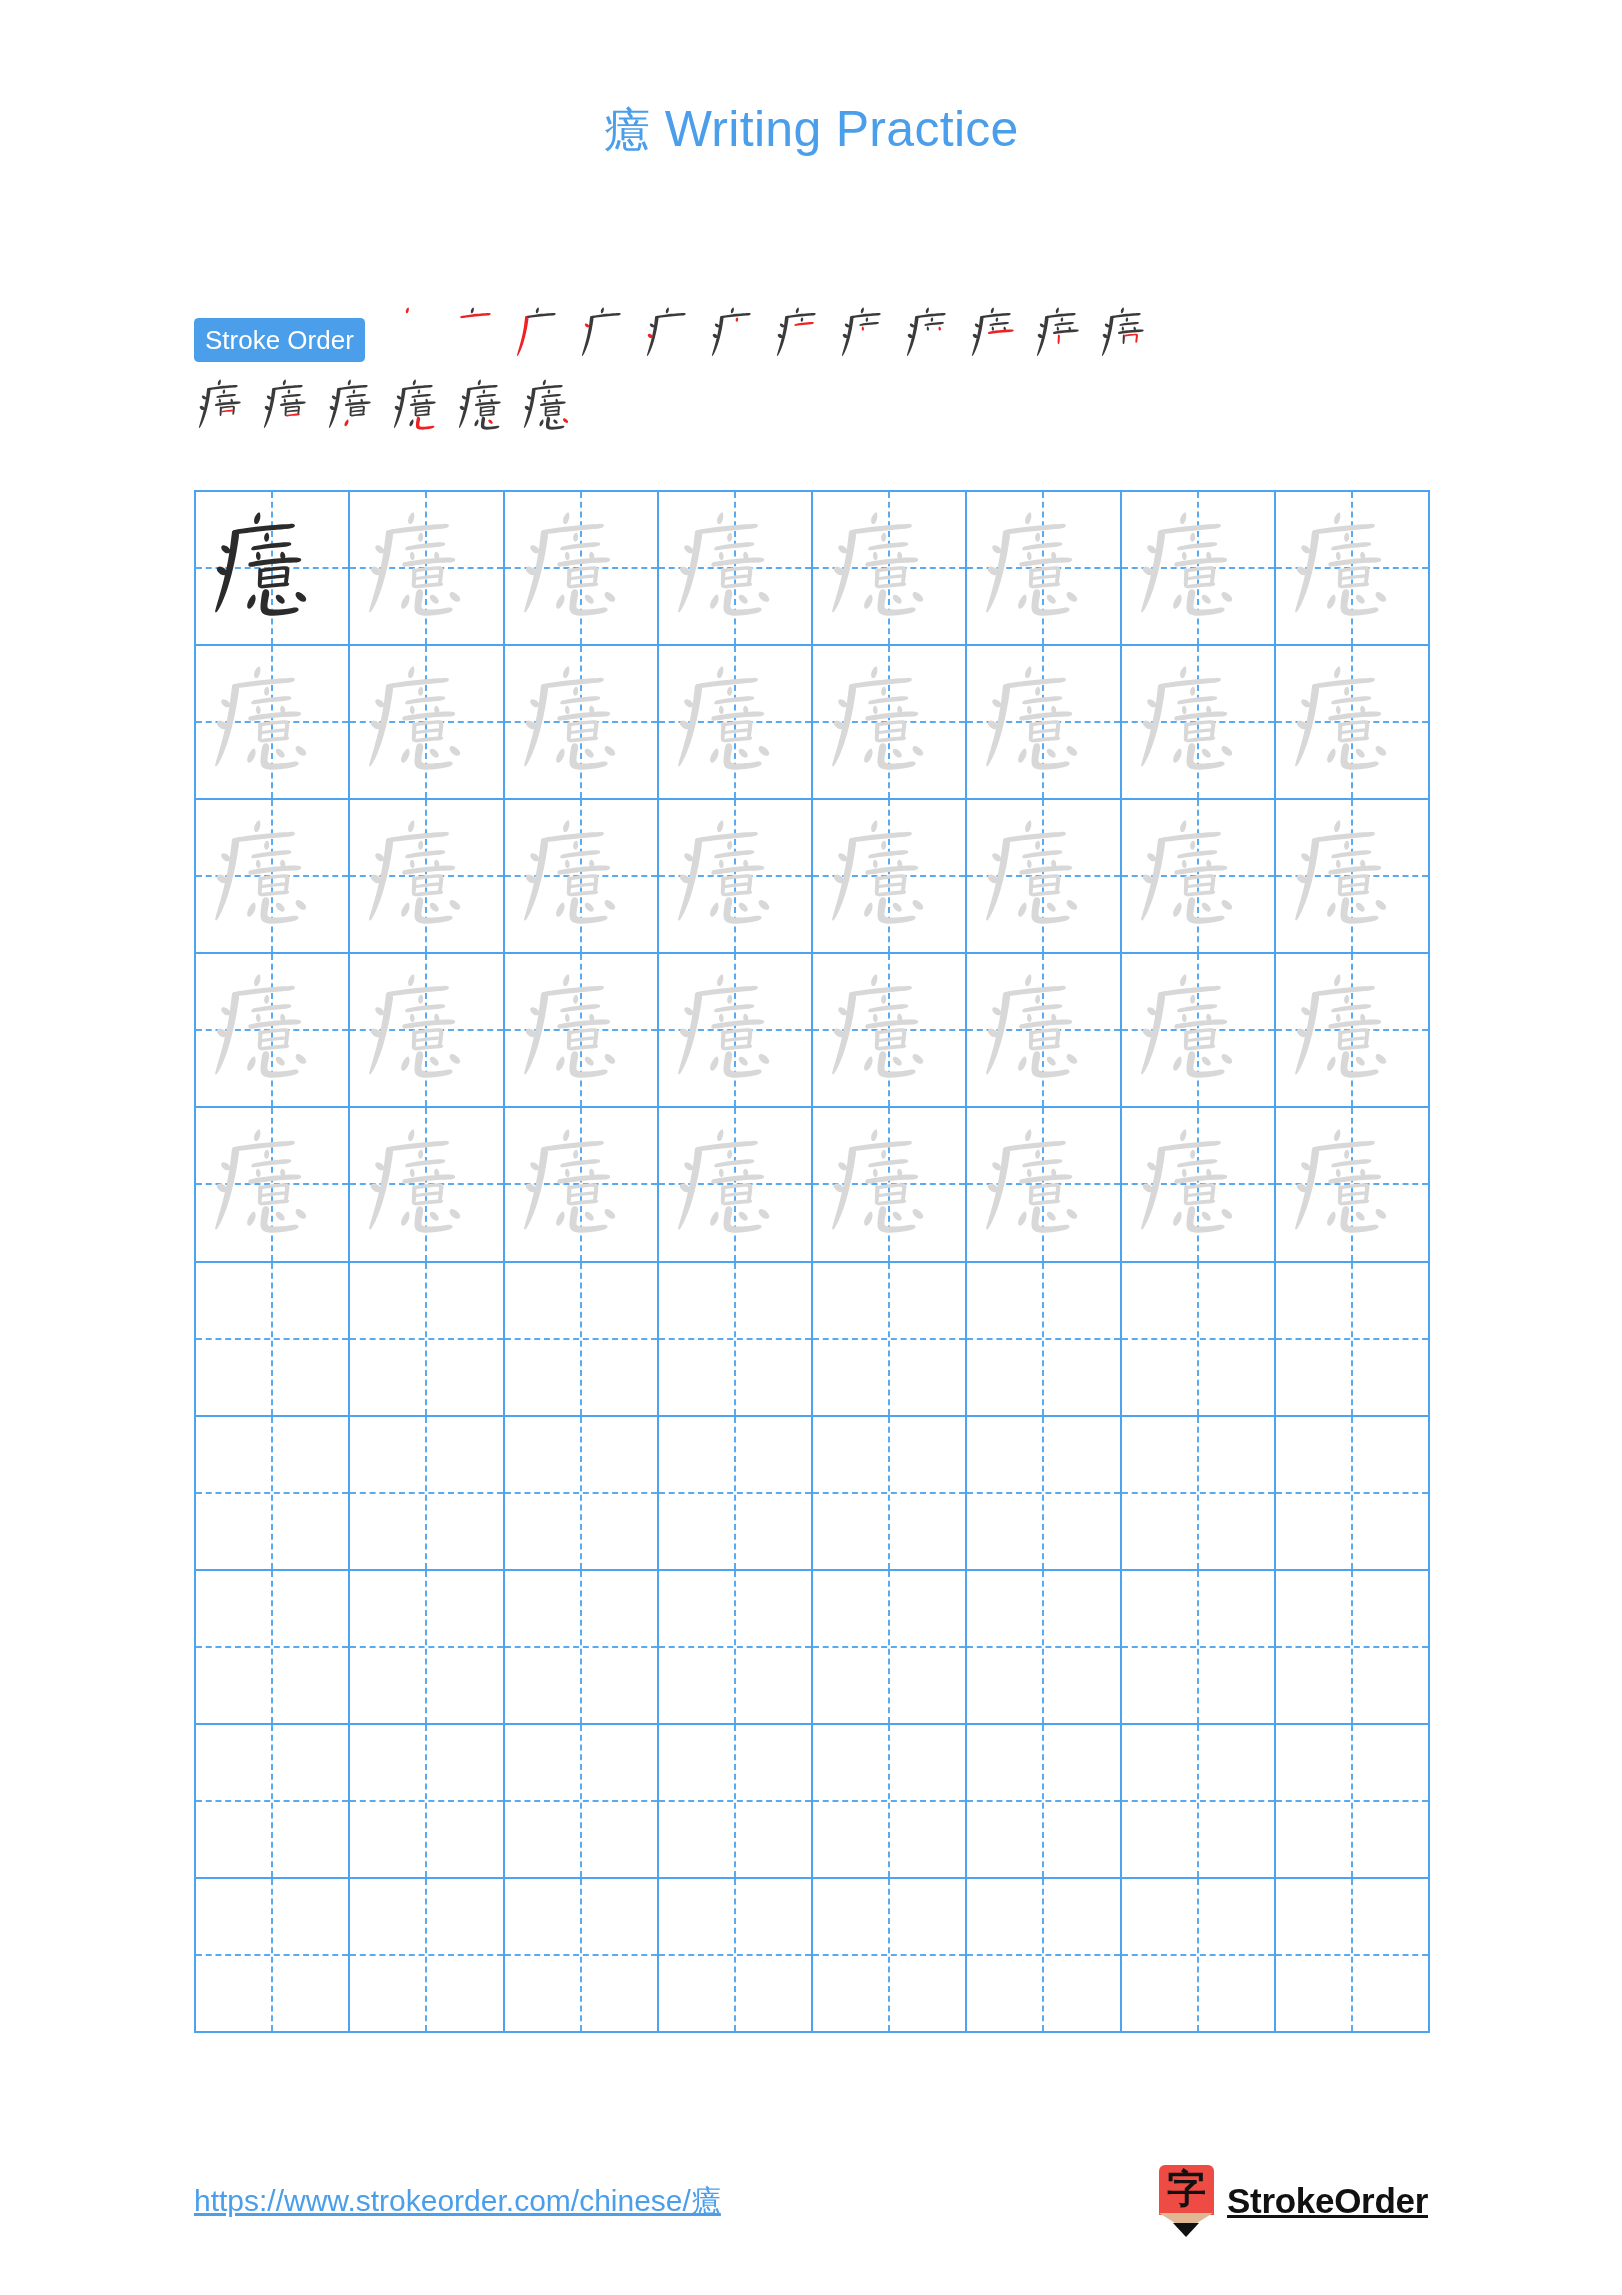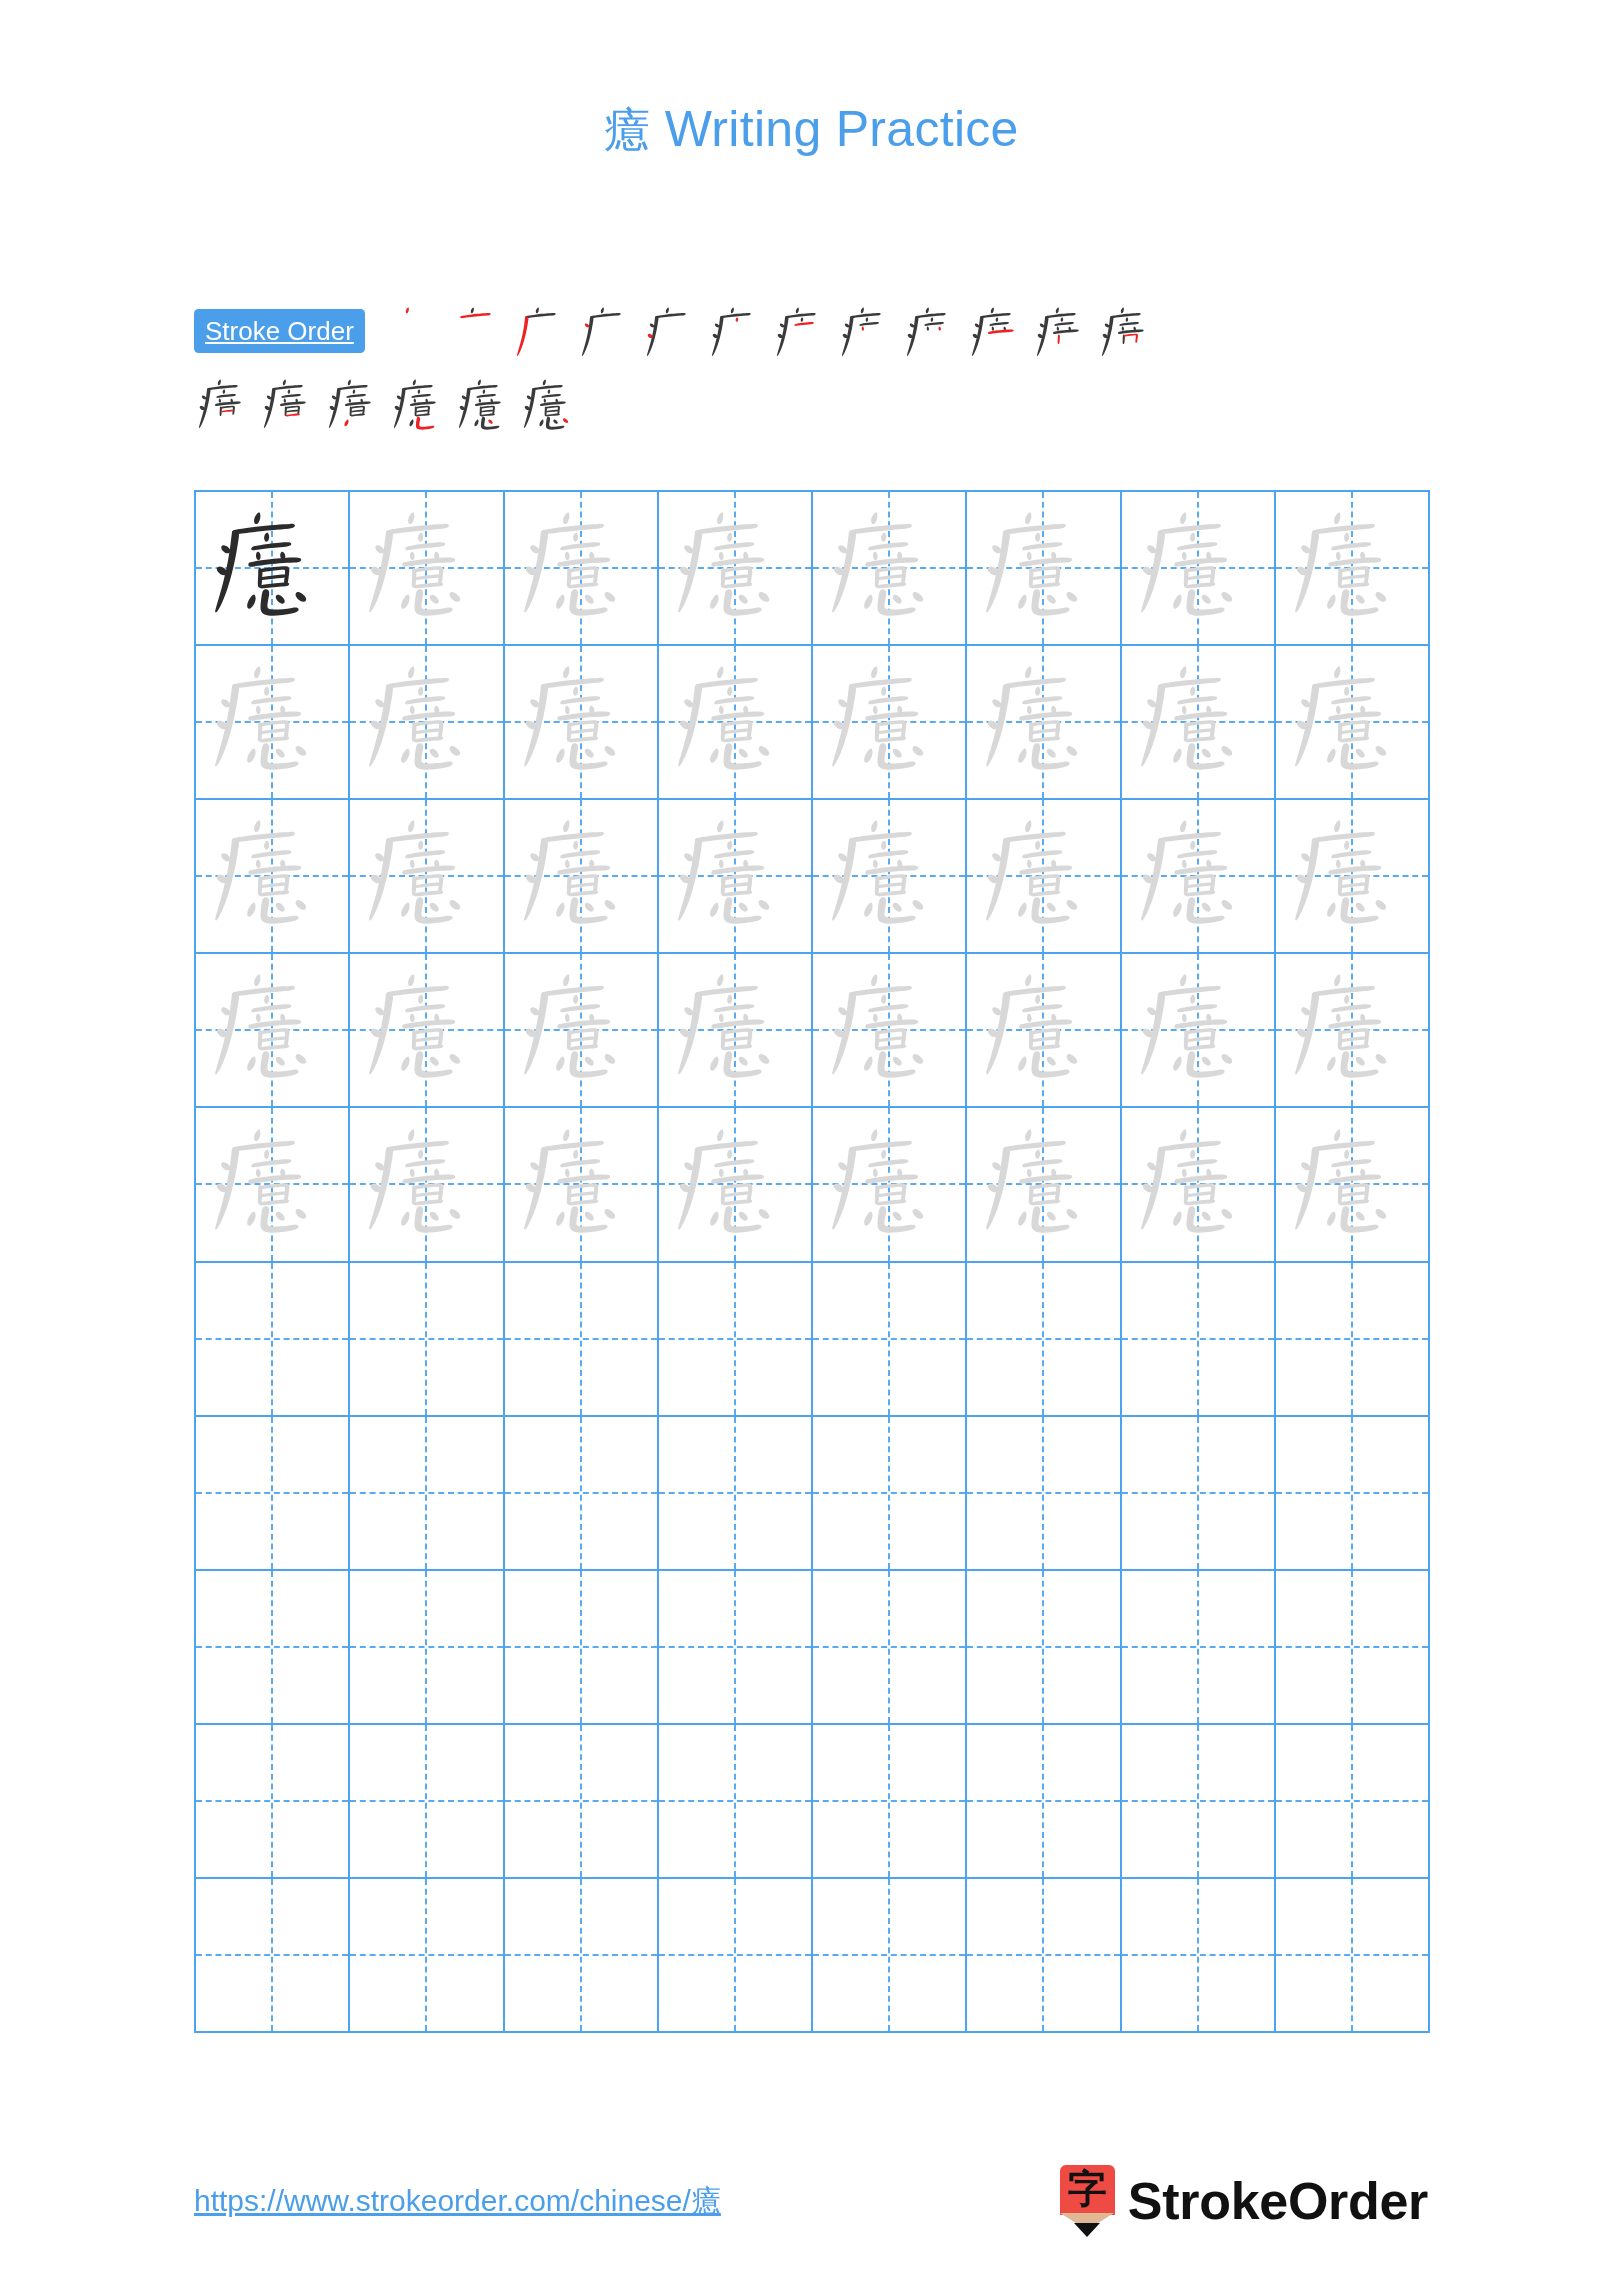--- a/index.html
+++ b/index.html
@@ -49,22 +49,21 @@
   .so-badge {
     display: inline-block;
     background: #4a9eea;
     color: #ffffff;
     font-size: 26px;
     line-height: 1;
     padding: 8.5px 11px 9.8px 11px;
     border-radius: 4.6px;
     white-space: nowrap;
     margin-right: 17px;
-    margin-top: 7px;
-    text-decoration: underline;
+    margin-top: 16px;
   }
   .so-steps {
     display: flex;
     flex-wrap: wrap;
     align-items: flex-start;
   }
   .so-step {
     width: 65px;
     height: 65px;
     position: relative;
@@ -194,26 +193,27 @@
   }
   .brand-logo .pencil-tip {
     position: absolute;
     left: 14.4px; top: 58px;
     width: 0; height: 0;
     border-left: 13px solid transparent;
     border-right: 13px solid transparent;
     border-top: 14.4px solid #111111;
   }
   .brand-name {
-    font-size: 52px;
+    font-size: 35px;
     font-weight: 700;
     color: #111111;
     letter-spacing: -0.3px;
     white-space: nowrap;
     line-height: 1;
+    text-decoration: underline;
   }
 </style>
 </head>
 <body>
 
 <div class="page-title">
   <span class="t-char">癔</span><span> Writing Practice</span>
 </div>
 
 <div class="stroke-order-section">

